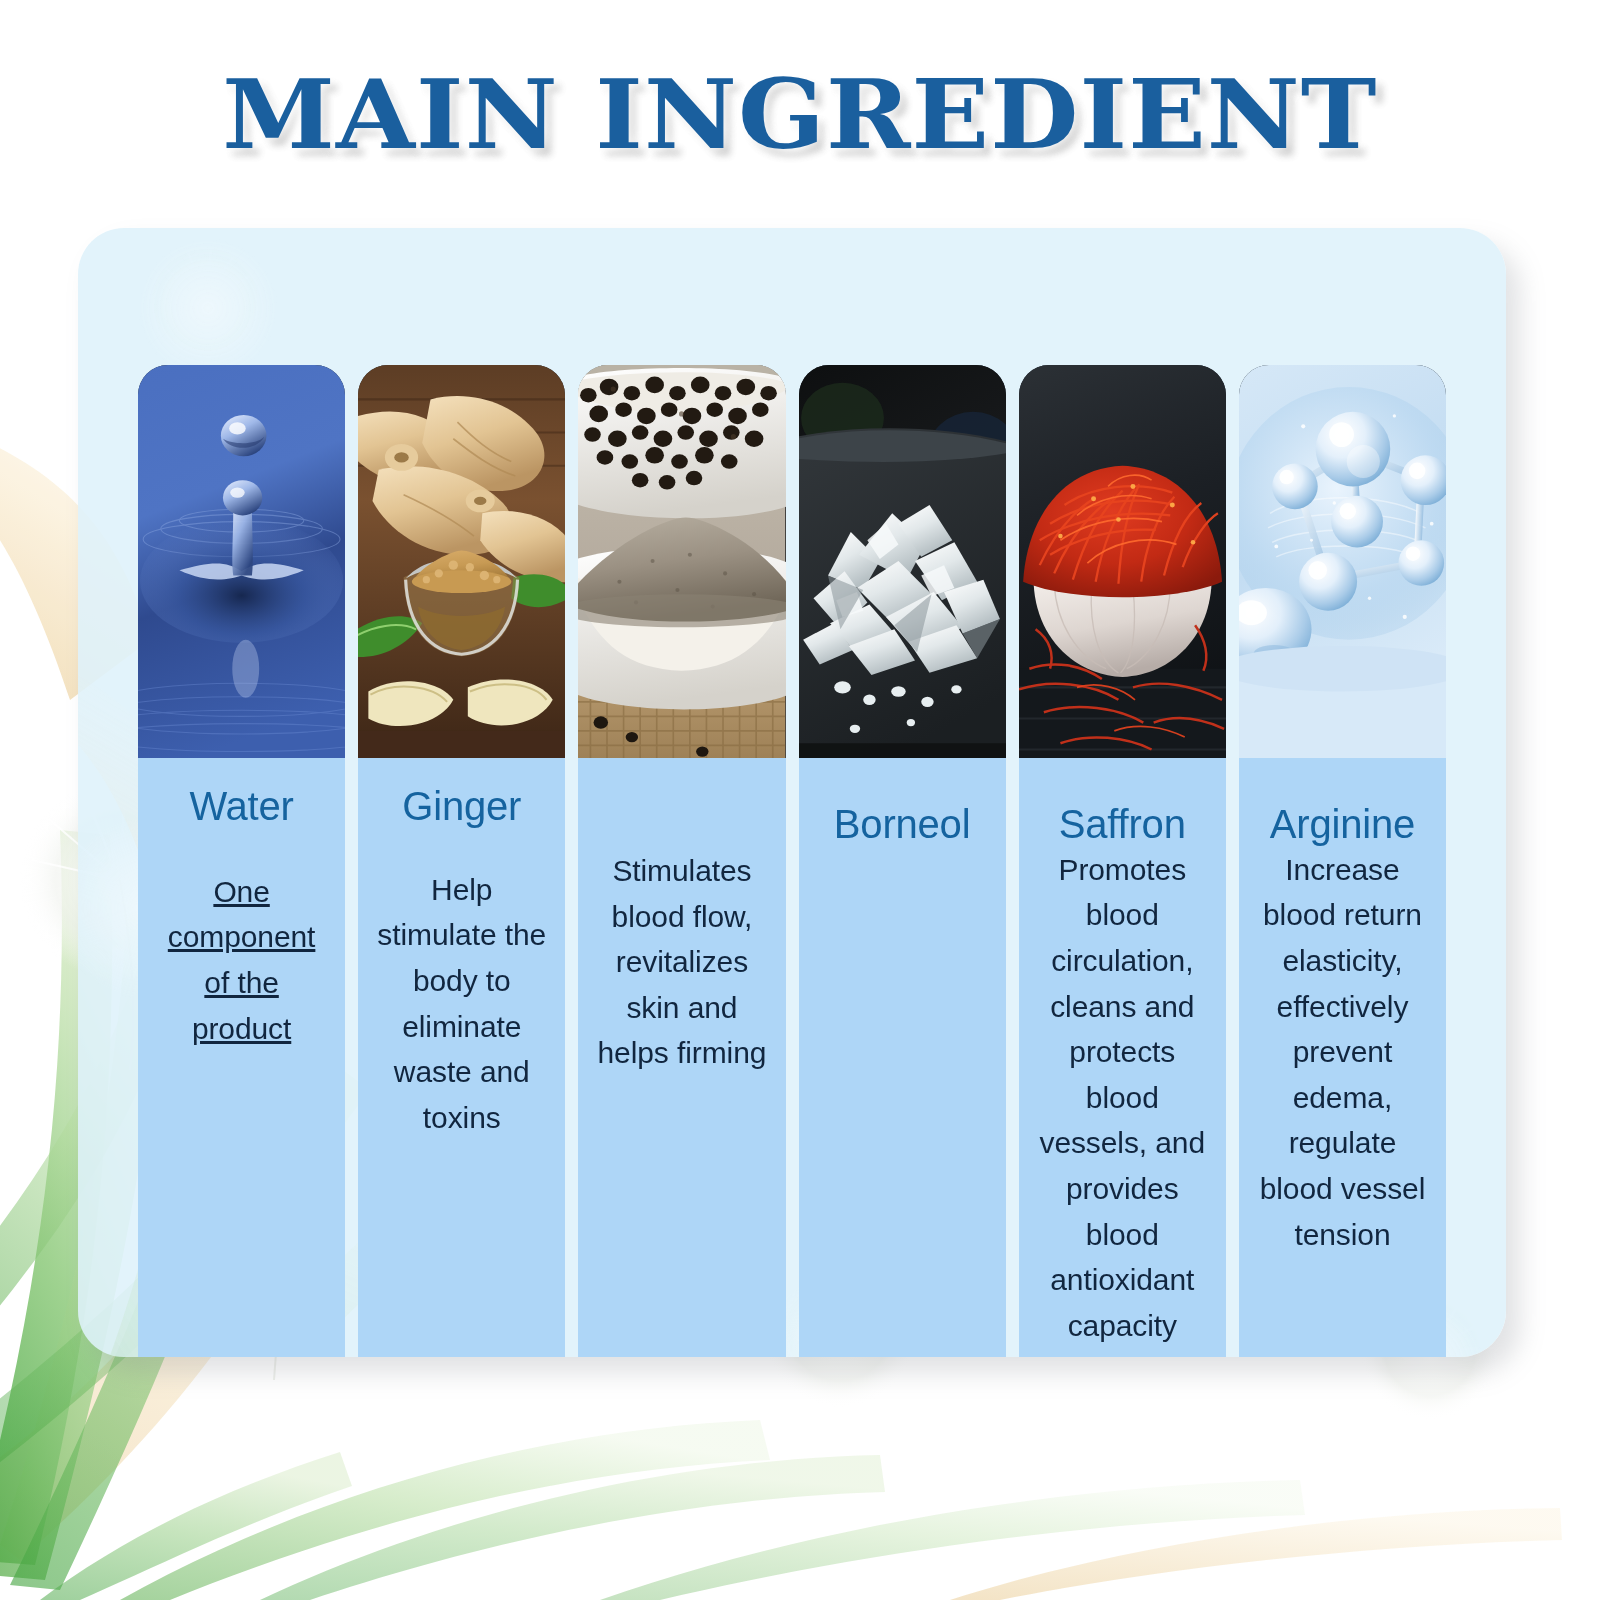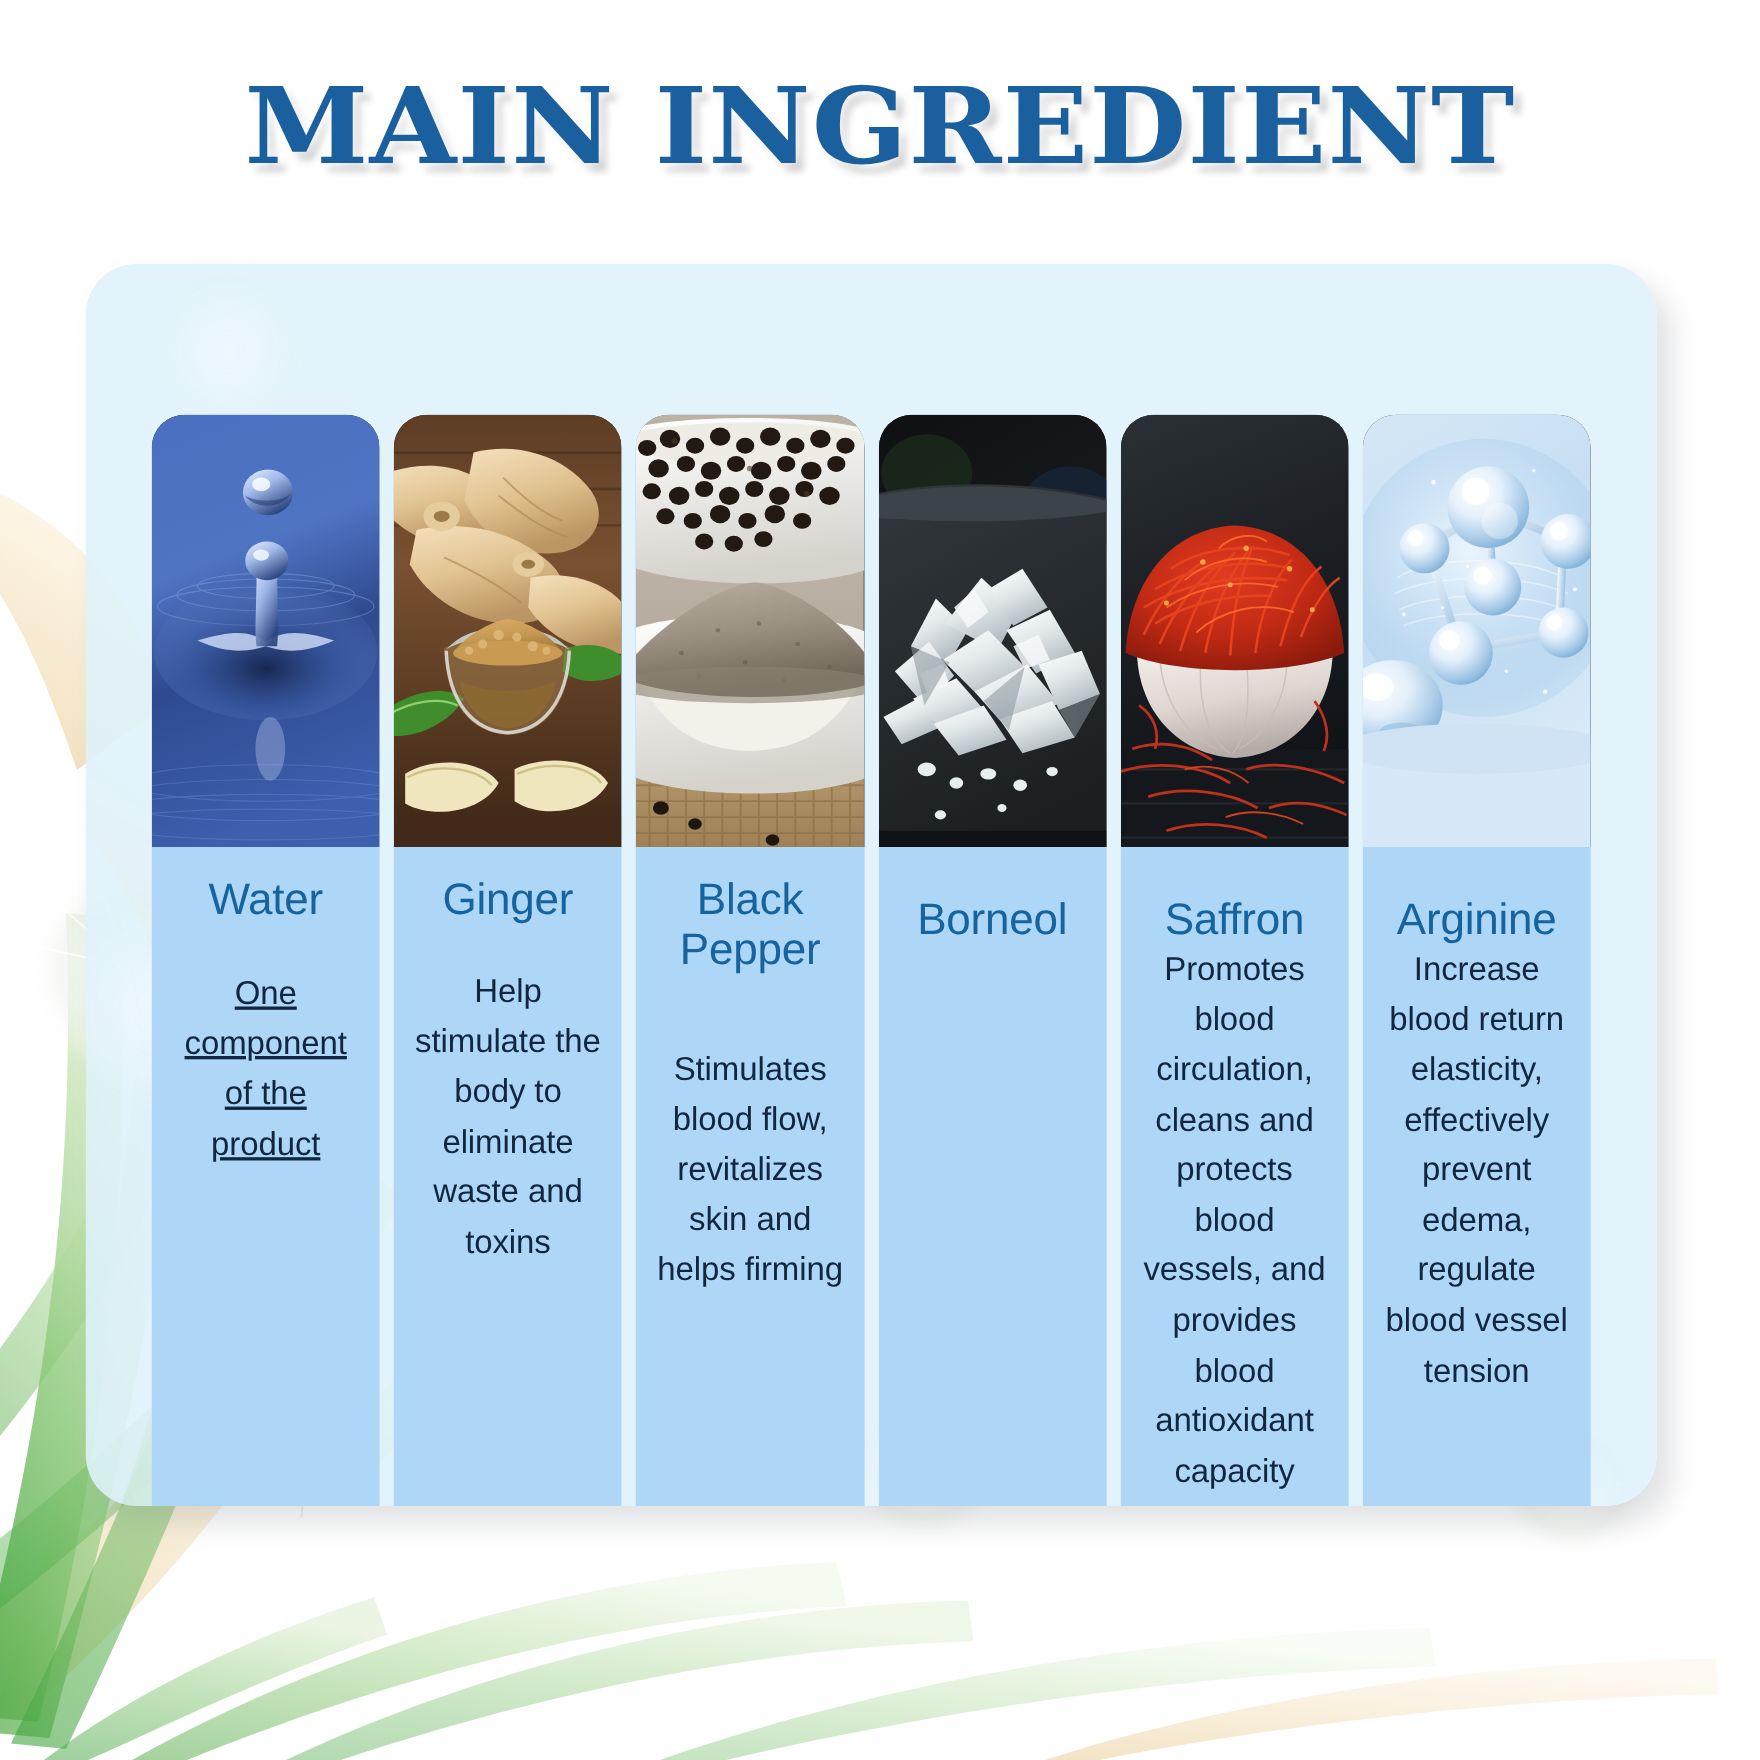--- a/index.html
+++ b/index.html
@@ -50,21 +50,21 @@
        0 0 10px #ffffff,
        0 0 18px #ffffff,
        6px 7px 7px rgba(120,120,120,0.45);
     transform: scaleX(1.06);
   }
 
   
   .panel {
     position: absolute;
     left: 78px;
-    top: 240px;
+    top: 228px;
     width: 1428px;
     height: 1129px;
     background: rgba(222,241,251,0.88);
     border-radius: 46px;
     box-shadow: 14px 16px 26px rgba(120,125,130,0.22);
     z-index: 2;
     overflow: hidden;
   }
 
   
@@ -484,21 +484,20 @@
           </g>
           <ellipse cx="100" cy="244" rx="118" ry="16" fill="#8b8273" opacity="0.6"></ellipse>
           <g fill="#1e1710">
             <ellipse cx="22" cy="352" rx="7" ry="6"></ellipse>
               <ellipse cx="52" cy="366" rx="6" ry="5"></ellipse>
             <ellipse cx="120" cy="380" rx="6" ry="5"></ellipse>
           </g>
         </svg>
       </div>
       <div class="card-body">
-        <div class="card-title">Black Pepper</div>
         <div class="card-desc">Stimulates blood flow, revitalizes skin and helps firming</div>
       </div>
     </div>
 
     <div class="card">
       <div class="card-photo">
         <svg viewBox="0 0 200 393" preserveAspectRatio="xMidYMid slice">
           <defs>
             <linearGradient id="bBg" x1="0" y1="0" x2="0.3" y2="1">
               <stop offset="0" stop-color="#0d0f10"></stop>

